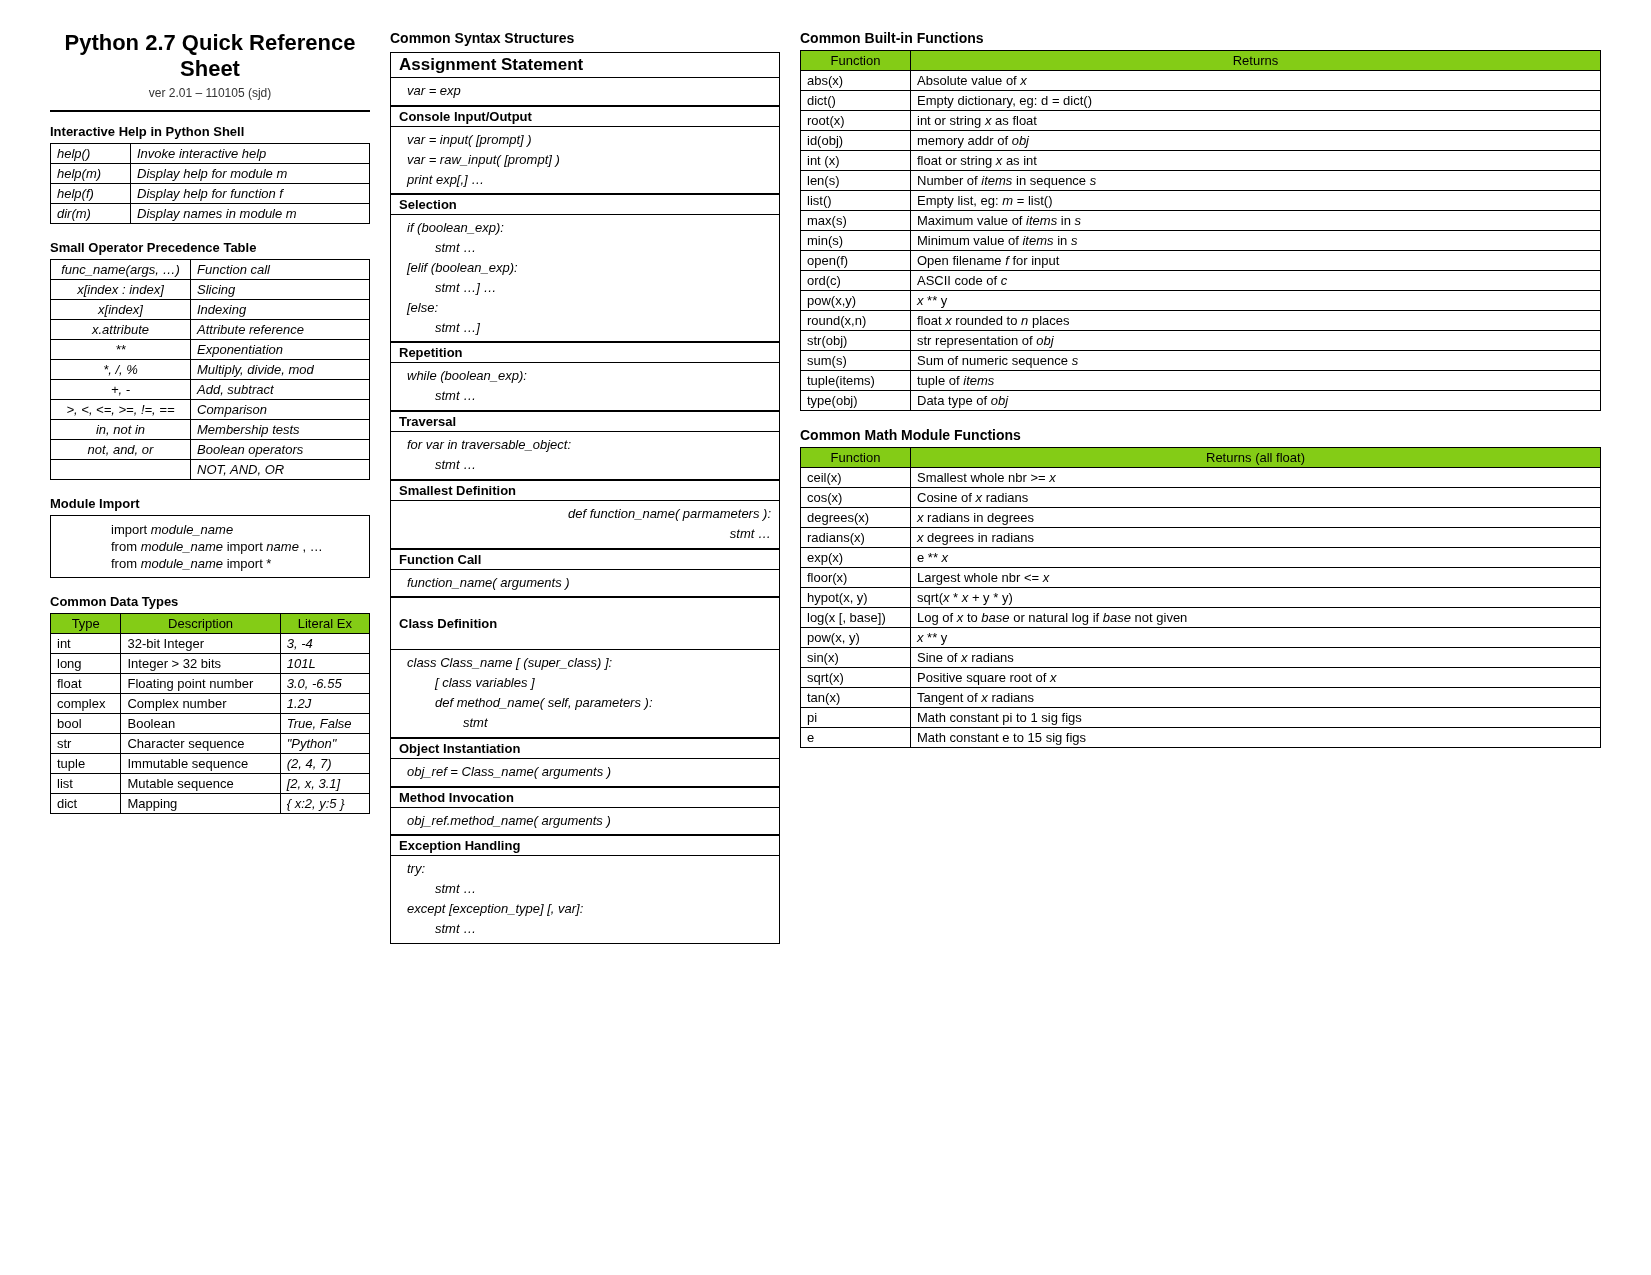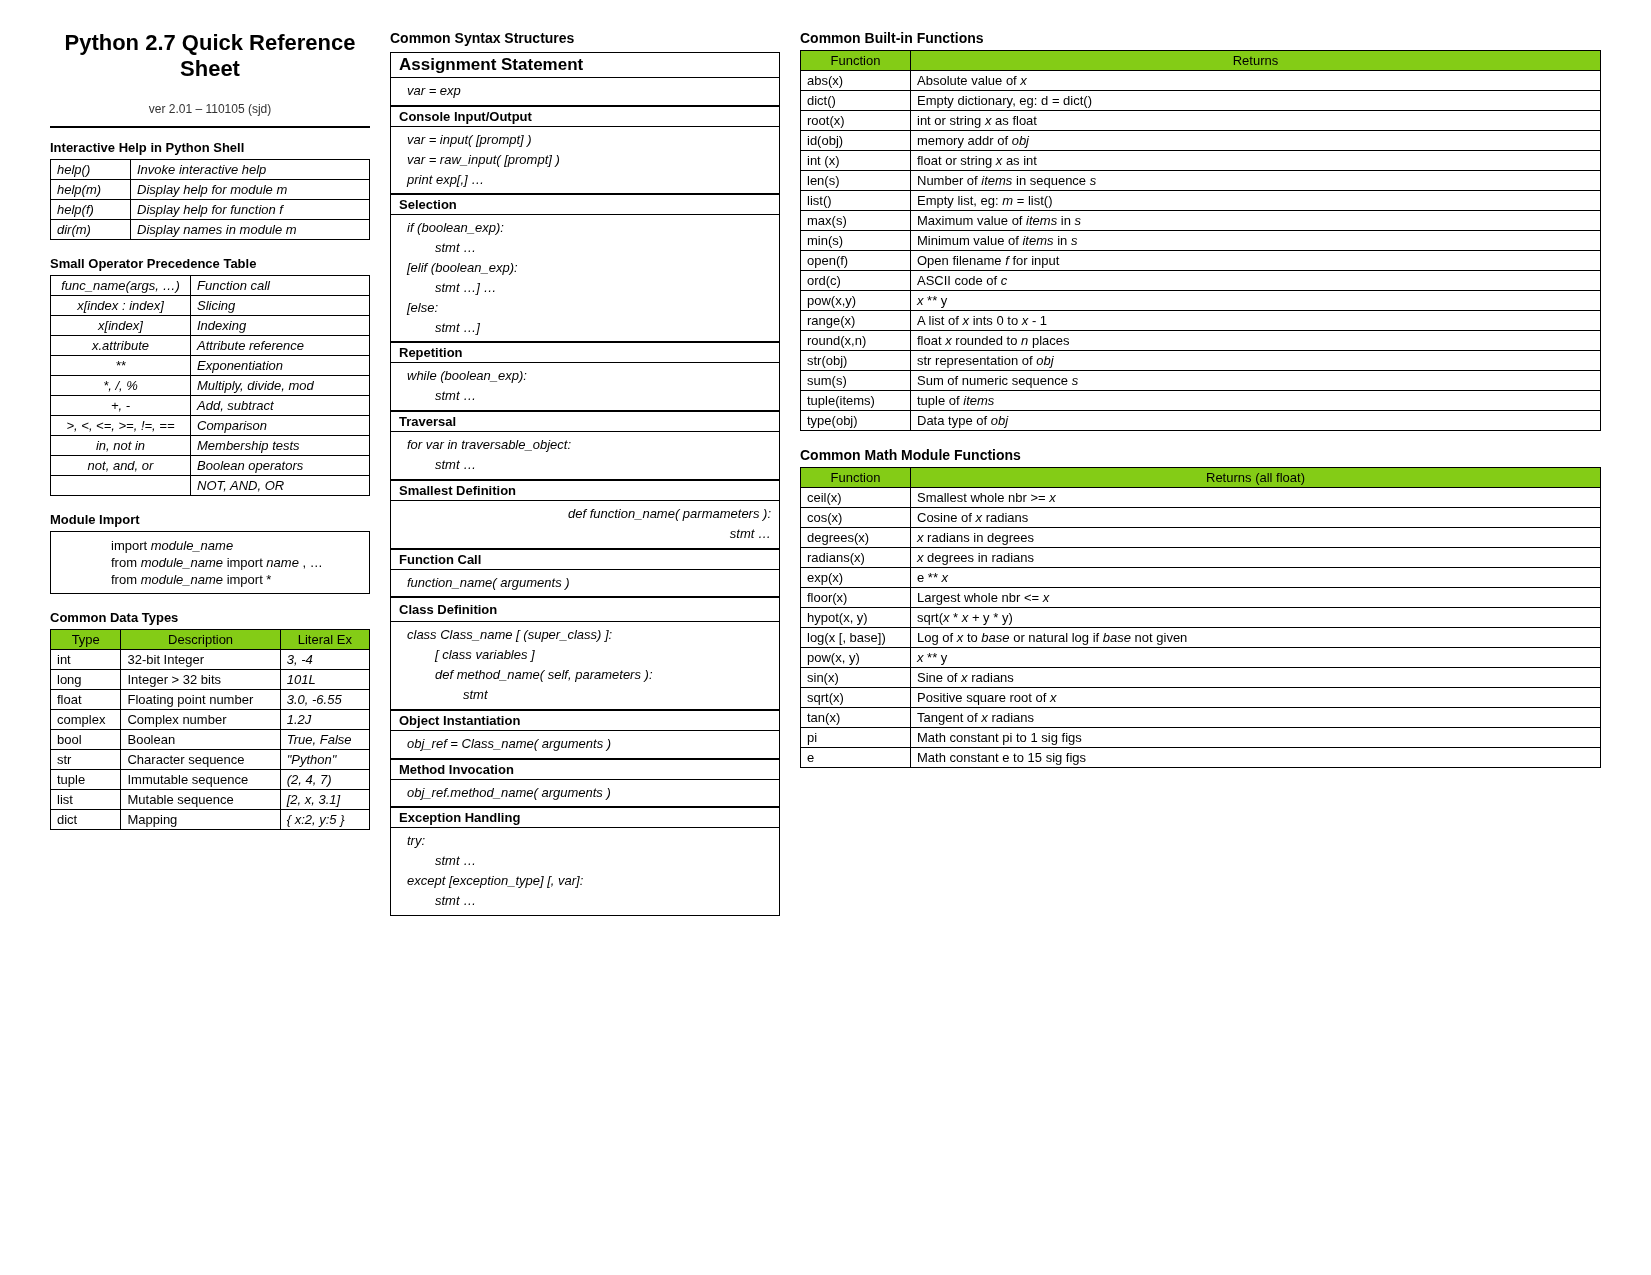--- a/index.html
+++ b/index.html
@@ -9,21 +9,21 @@
       font-size: 13px;
       color: #000;
       width: 1651px;
       min-height: 1275px;
       padding: 20px 30px;
     }
     h1.main-title {
       font-size: 22px;
       font-weight: bold;
       text-align: center;
-      margin-bottom: 20px;
+      margin-bottom: 4px;
     }
     .subtitle {
       text-align: center;
       font-size: 12px;
       color: #333;
       margin-bottom: 10px;
     }
     .divider {
       border: none;
       border-top: 2px solid #000;
@@ -290,21 +290,21 @@
             <p style="margin: 1px 0px; font-style: italic; font-size: 13px; line-height: 1.45; padding-left: 28px;">stmt …</p>
           </div>
         </div>
         <div style="margin-bottom: 0px;">
           <div style="font-weight: bold; border: 1px solid rgb(0, 0, 0); padding: 2px 8px; font-size: 13px;">Function Call</div>
           <div style="border-right: 1px solid rgb(0, 0, 0); border-bottom: 1px solid rgb(0, 0, 0); border-left: 1px solid rgb(0, 0, 0); border-image: initial; border-top: none; padding: 3px 8px 3px 16px;">
             <p style="margin: 1px 0px; font-style: italic; font-size: 13px; line-height: 1.45;">function_name( arguments )</p>
           </div>
         </div>
         <div style="margin-bottom: 0px;">
-          <div style="font-weight: bold; border: 1px solid rgb(0, 0, 0); padding: 4px 8px; font-size: 13px;">Class Definition</div>
+          <div style="font-weight: bold; border: 1px solid rgb(0, 0, 0); padding: 18px 8px; font-size: 13px;">Class Definition</div>
           <div style="border-right: 1px solid rgb(0, 0, 0); border-bottom: 1px solid rgb(0, 0, 0); border-left: 1px solid rgb(0, 0, 0); border-image: initial; border-top: none; padding: 3px 8px 3px 16px;">
             <p style="margin: 1px 0px; font-style: italic; font-size: 13px; line-height: 1.45;">class Class_name [ (super_class) ]:</p>
             <p style="margin: 1px 0px; font-style: italic; font-size: 13px; line-height: 1.45; padding-left: 28px;">[ class variables ]</p>
             <p style="margin: 1px 0px; font-style: italic; font-size: 13px; line-height: 1.45; padding-left: 28px;">def method_name( self,  parameters ):</p>
             <p style="margin: 1px 0px; font-style: italic; font-size: 13px; line-height: 1.45; padding-left: 56px;">stmt</p>
           </div>
         </div>
         <div style="margin-bottom: 0px;">
           <div style="font-weight: bold; border: 1px solid rgb(0, 0, 0); padding: 2px 8px; font-size: 13px;">Object Instantiation</div>
           <div style="border-right: 1px solid rgb(0, 0, 0); border-bottom: 1px solid rgb(0, 0, 0); border-left: 1px solid rgb(0, 0, 0); border-image: initial; border-top: none; padding: 3px 8px 3px 16px;">
@@ -383,24 +383,20 @@
             </tr>
             <tr>
               <td style="font-style: normal;">ord(c)</td>
               <td>ASCII code of <em>c</em></td>
             </tr>
             <tr>
               <td style="font-style: normal;">pow(x,y)</td>
               <td><em>x</em> ** y</td>
             </tr>
             <tr>
-              <td style="font-style: normal;">range(x)</td>
-              <td>A list of <em>x</em> ints 0 to <em>x</em> - 1</td>
-            </tr>
-            <tr>
               <td style="font-style: normal;">round(x,n)</td>
               <td>float <em>x</em> rounded to <em>n</em> places</td>
             </tr>
             <tr>
               <td style="font-style: normal;">str(obj)</td>
               <td>str representation of <em>obj</em></td>
             </tr>
             <tr>
               <td style="font-style: normal;">sum(s)</td>
               <td>Sum of numeric sequence <em>s</em></td>

